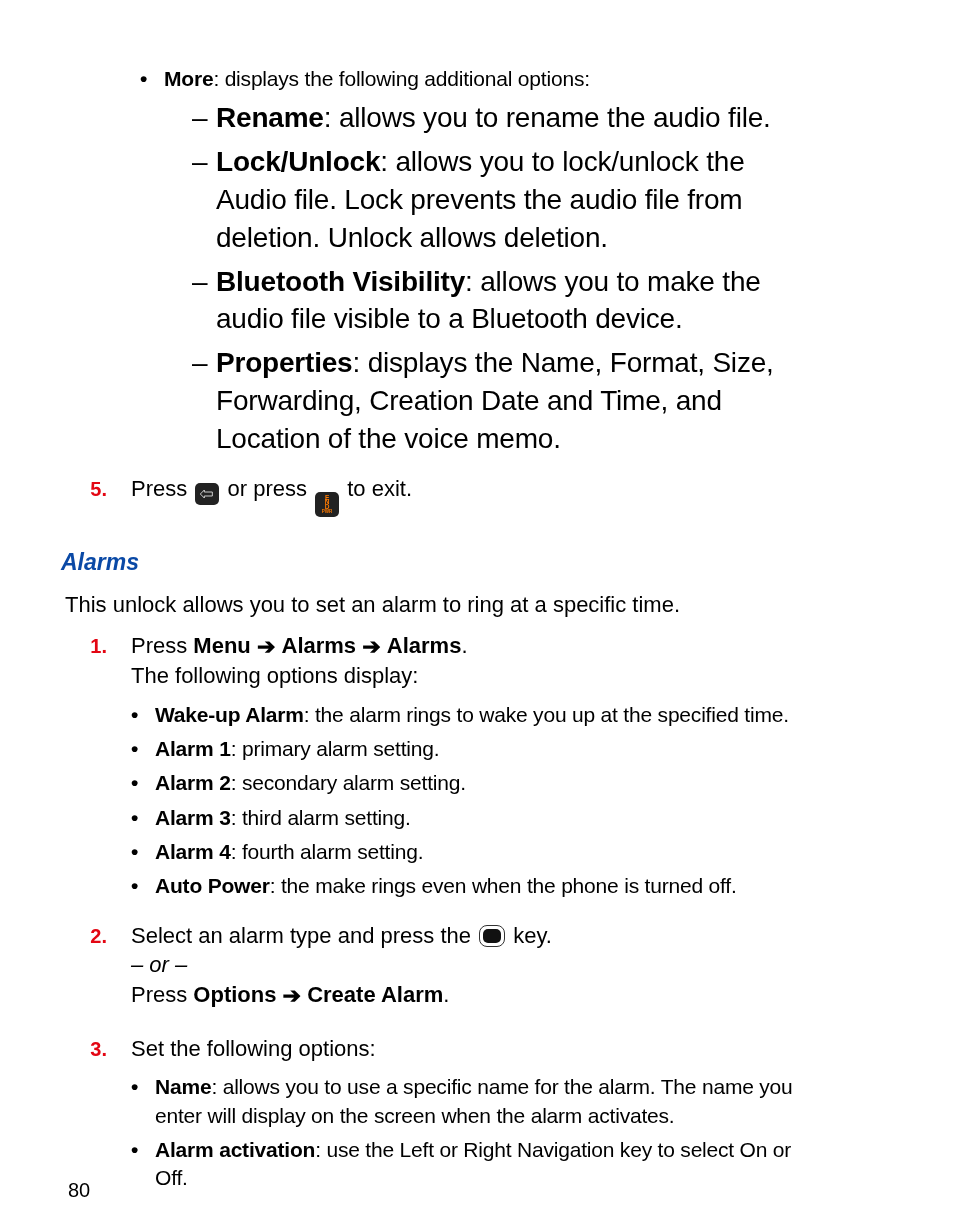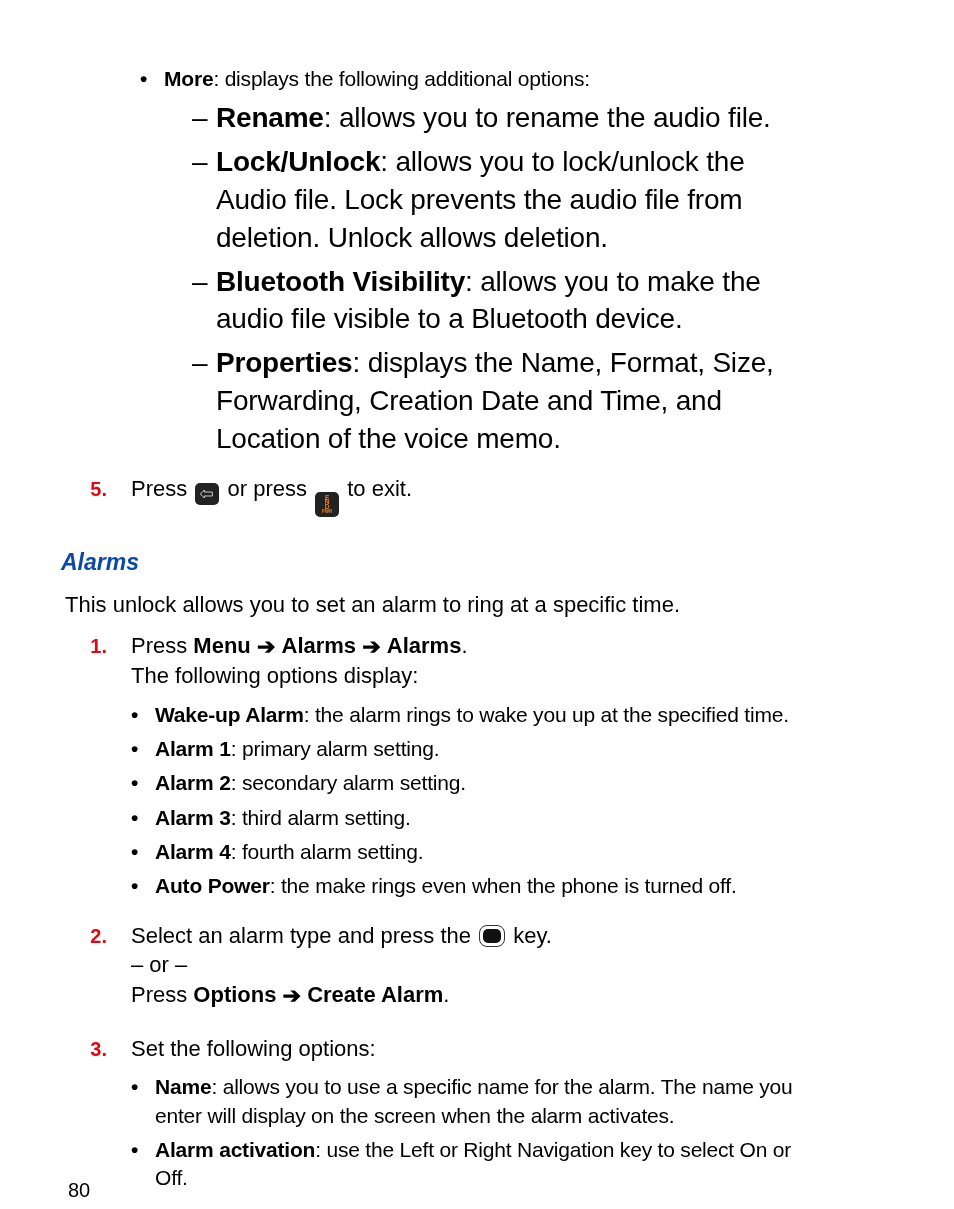--- a/index.html
+++ b/index.html
@@ -130,20 +130,21 @@
   }
   .key.center::after {
     content: "";
     position: absolute;
     top: 3px; left: 3px; right: 3px; bottom: 3px;
     background: #111;
     border-radius: 5px;
   }
   .or-line {
     margin: 8px 0 12px 0;
+    font-style: italic;
   }
   .pagenum {
     position: absolute;
     bottom: 35px;
     left: 68px;
     font-size: 20px;
   }
   .li-content { flex: 1; }
   .top-bullets > li { margin-bottom: 4px; }
 </style>

